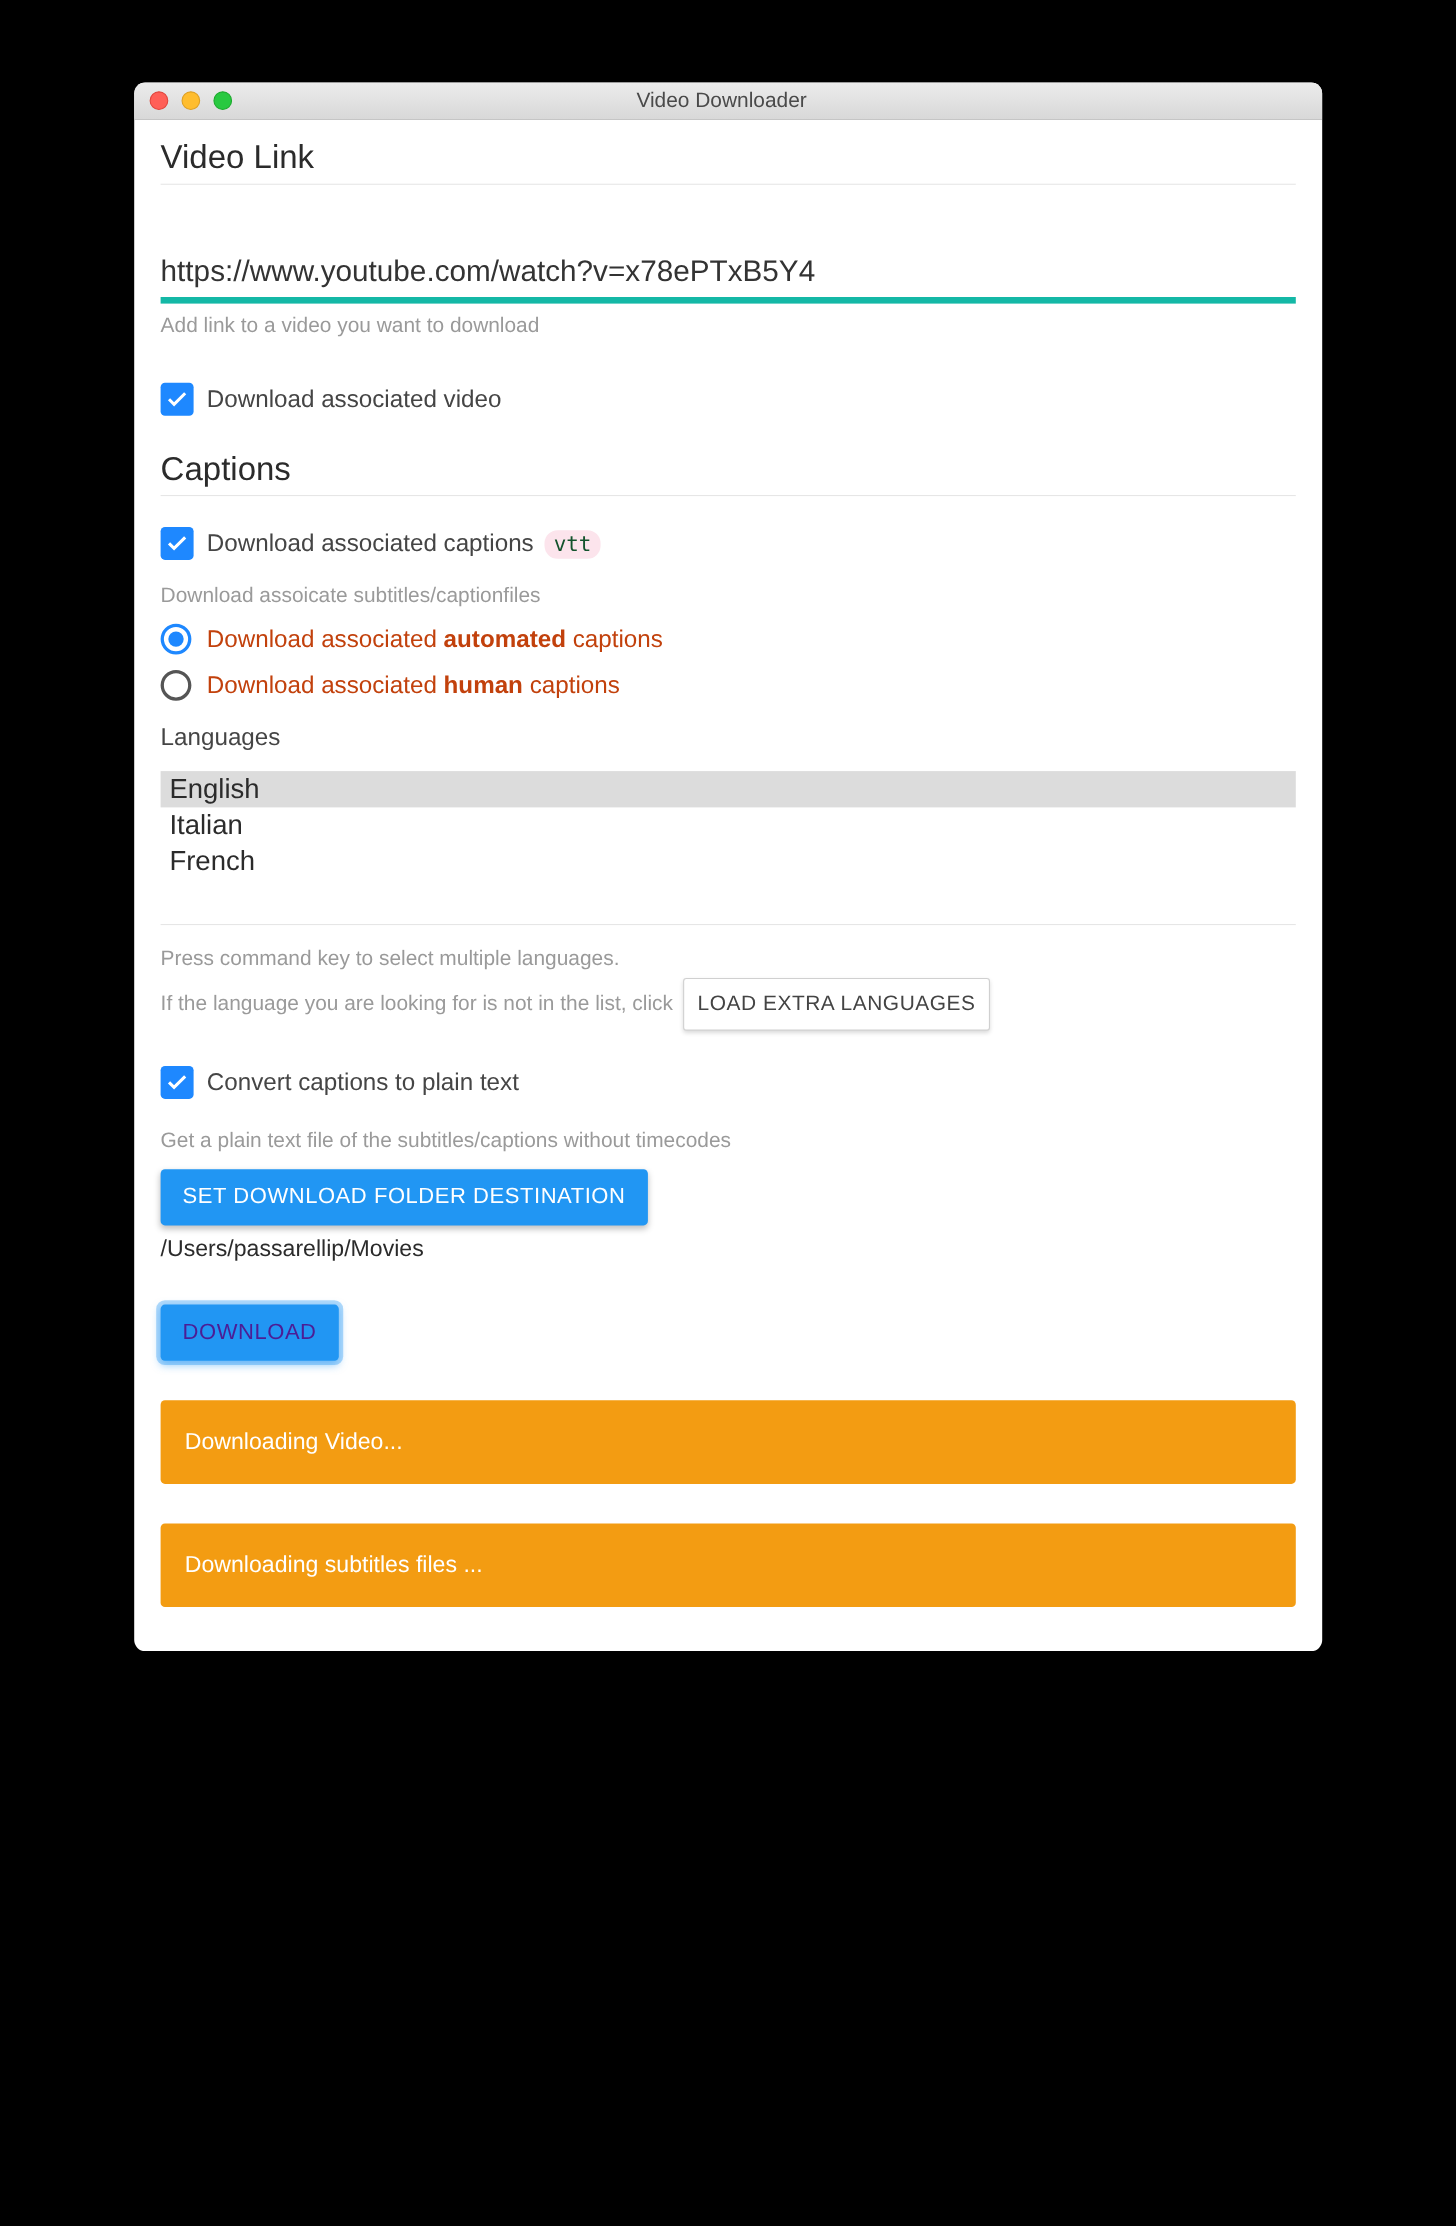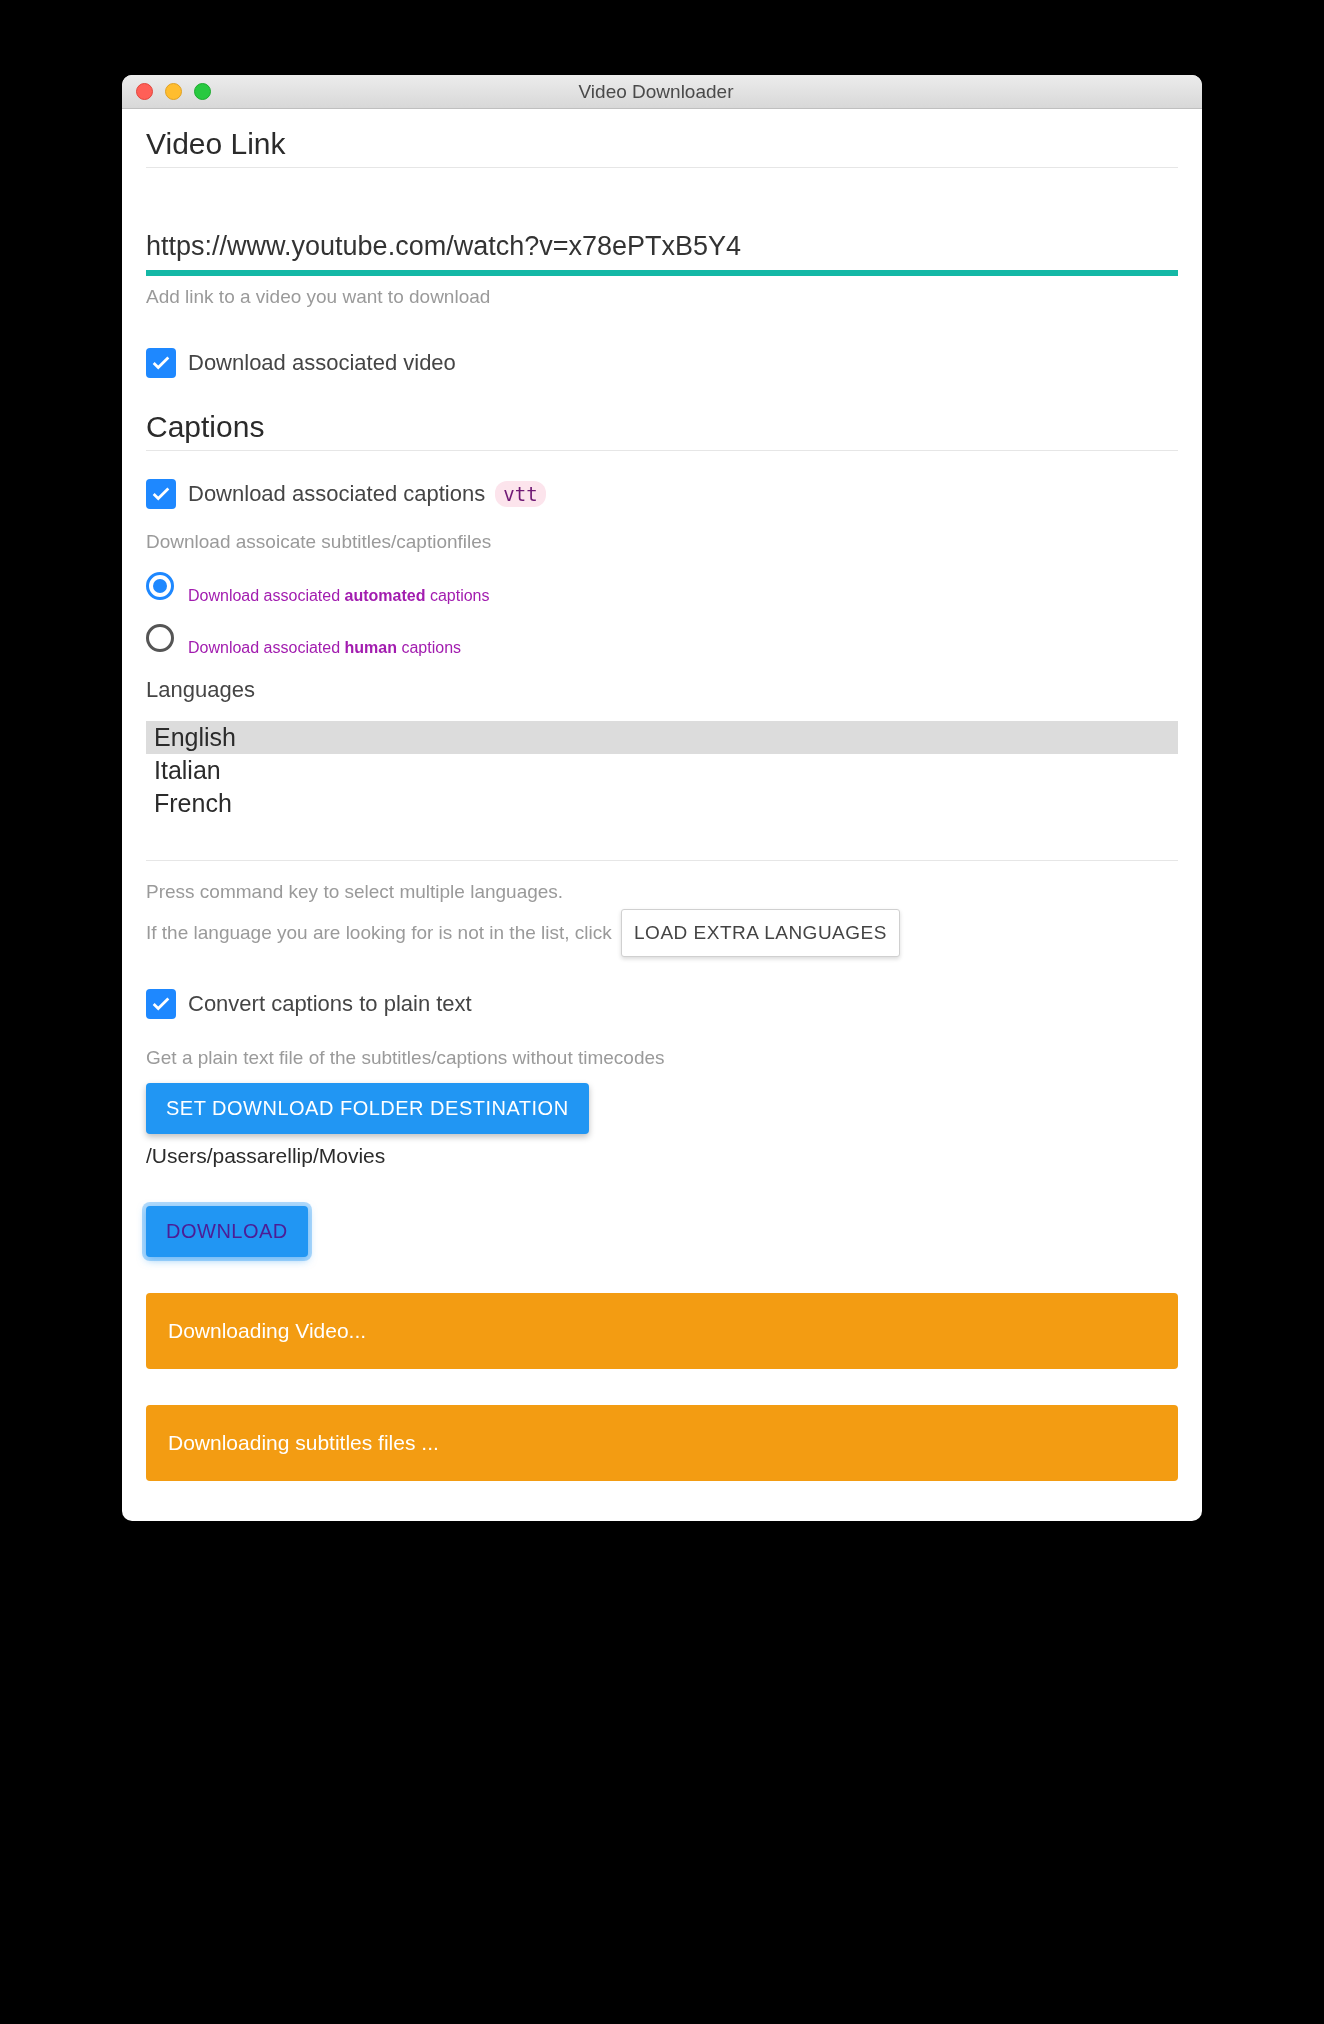--- a/index.html
+++ b/index.html
@@ -109,21 +109,21 @@
       fill: none;
     }
     .checkbox-label {
       font-size: 22px;
       color: #454545;
     }
     .badge {
       display: inline-block;
       font-family: "Menlo", monospace;
       font-size: 19px;
-      color: #701a75;
+      color: #14532d;
       background: #fce4ec;
       padding: 2px 8px;
       border-radius: 12px;
       margin-left: 4px;
     }
     .subhelper {
       color: #9a9a9a;
       font-size: 19px;
       margin-top: 22px;
     }
@@ -147,23 +147,22 @@
       border-color: #1e88ff;
     }
     .radio.selected::after {
       content: '';
       width: 14px;
       height: 14px;
       border-radius: 50%;
       background: #1e88ff;
     }
     .radio-label {
-      font-size: 16px;
-      color: #a21caf;
-      margin-top: 20px;
+      font-size: 22px;
+      color: #c2410c;
     }
     .radio-label b {
       font-weight: 700;
     }
     .lang-label {
       font-size: 22px;
       color: #454545;
       margin-top: 20px;
     }
     .lang-list {

